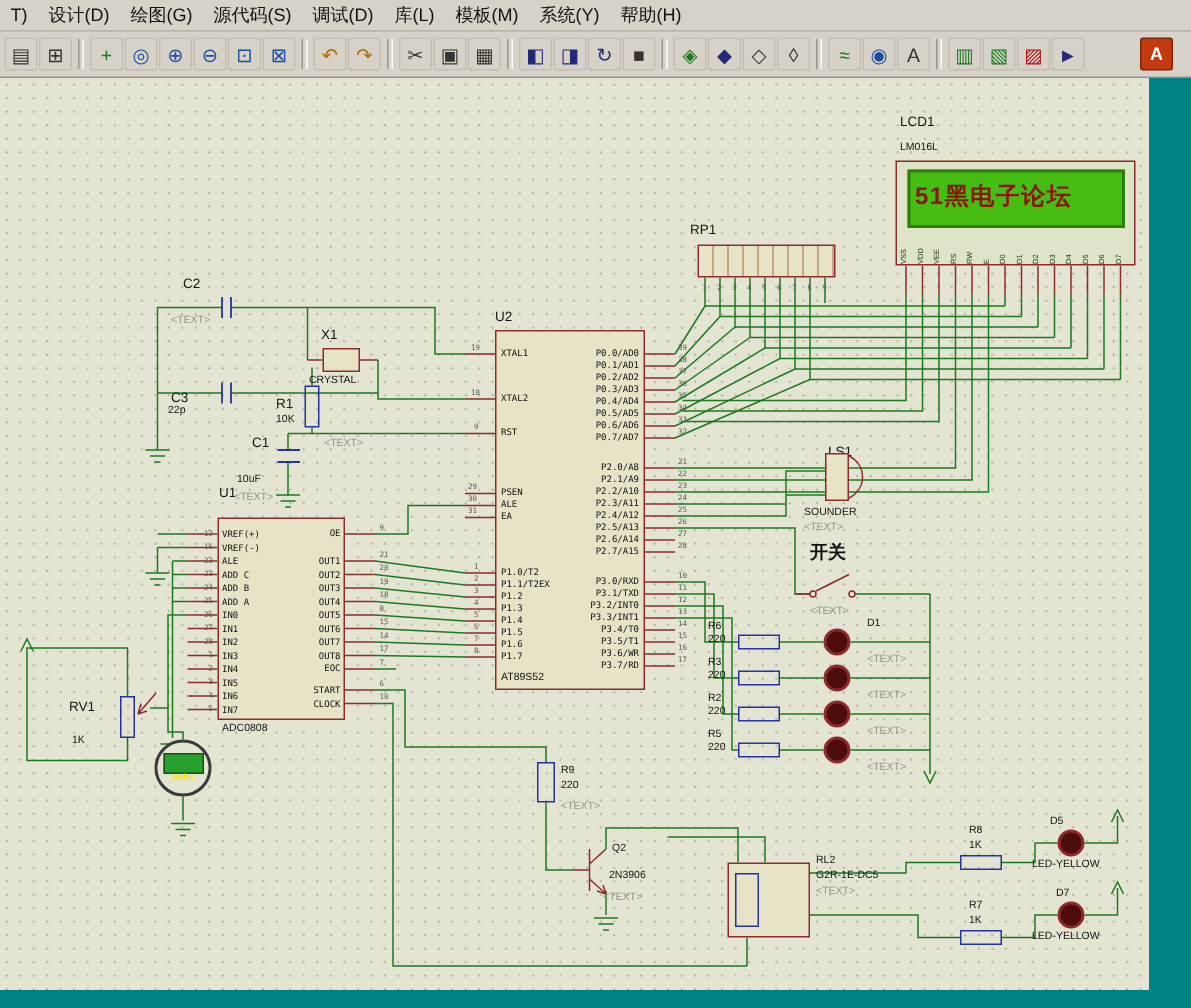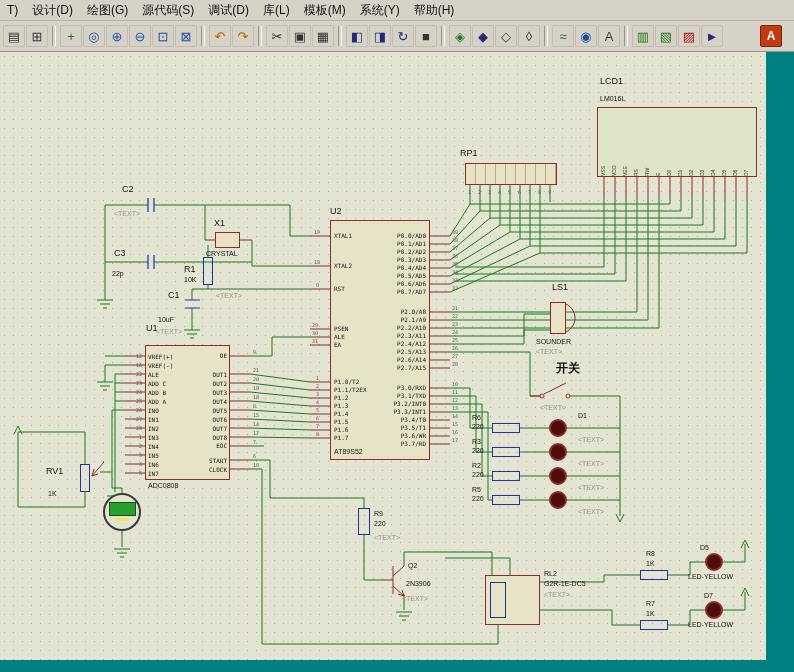--- a/index.html
+++ b/index.html
@@ -331,20 +331,23 @@
 15
 14
 17</div>
     <div class="nums" style="left:253px;top:386px">7</div>
     <div class="nums lh9" style="left:253px;top:400px">6
 10</div>
 
     <div class="lbl" style="left:600px;top:24px">LCD1</div>
     <div class="lbl small" style="left:600px;top:43px">LM016L</div>
     <div class="lcd-body"></div>
+    <div class="lcd-screen">
+      <div class="lcd-text">51黑电子论坛</div>
+    </div>
     <div class="lcdpins">
       <span class="vp">VSS</span>
       <span class="vp">VDD</span>
       <span class="vp">VEE</span>
       <span class="vp">RS</span>
       <span class="vp">RW</span>
       <span class="vp">E</span>
       <span class="vp">D0</span>
       <span class="vp">D1</span>
       <span class="vp">D2</span>
@@ -357,43 +360,43 @@
 
     <div class="lbl" style="left:460px;top:96px">RP1</div>
     <div class="chip rpack" style="left:465px;top:111px;width:92px;height:22px"></div>
     <div class="nums" style="left:468px;top:136px;letter-spacing:2px">1 2 3 4 5 6 7 8 9</div>
 
     <div class="lbl" style="left:214px;top:166px">X1</div>
     <div class="chip" style="left:215px;top:180px;width:25px;height:16px"></div>
     <div class="lbl small" style="left:206px;top:198px">CRYSTAL</div>
     <div class="lbl" style="left:122px;top:132px">C2</div>
     <div class="lbl small gray" style="left:114px;top:158px">&lt;TEXT&gt;</div>
-    <div class="lbl" style="left:114px;top:196px">C3</div>
+    <div class="lbl" style="left:114px;top:208px">C3</div>
     <div class="lbl small" style="left:112px;top:218px">22p</div>
     <div class="lbl" style="left:184px;top:212px">R1</div>
     <div class="lbl small" style="left:184px;top:224px">10K</div>
     <div class="rbody" style="left:203px;top:205px;width:10px;height:28px"></div>
     <div class="lbl small gray" style="left:216px;top:240px">&lt;TEXT&gt;</div>
     <div class="lbl" style="left:168px;top:238px">C1</div>
     <div class="lbl small" style="left:158px;top:264px">10uF</div>
     <div class="lbl small gray" style="left:156px;top:276px">&lt;TEXT&gt;</div>
 
     <div class="lbl" style="left:46px;top:414px">RV1</div>
     <div class="lbl small" style="left:48px;top:438px">1K</div>
     <div class="rbody" style="left:80px;top:412px;width:10px;height:28px"></div>
     <div class="meter">
       <div class="scr"></div>
       <div class="volts">Volts</div>
     </div>
 
-    <div class="lbl" style="left:552px;top:230px">LS1</div>
+    <div class="lbl" style="left:552px;top:244px">LS1</div>
     <div class="chip" style="left:550px;top:250px;width:16px;height:32px"></div>
     <div class="lbl small" style="left:536px;top:286px">SOUNDER</div>
     <div class="lbl small gray" style="left:536px;top:296px">&lt;TEXT&gt;</div>
-    <div class="cnlabel" style="left:556px;top:308px">开关</div>
+    <div class="cnlabel" style="left:540px;top:308px">开关</div>
     <div class="lbl small gray" style="left:540px;top:352px">&lt;TEXT&gt;</div>
 
     <div class="lbl small" style="left:472px;top:362px">R6</div>
     <div class="lbl small" style="left:472px;top:371px">220</div>
     <div class="rbody" style="left:492px;top:371px;width:28px;height:10px"></div>
     <div class="lbl small" style="left:472px;top:386px">R3</div>
     <div class="lbl small" style="left:472px;top:395px">220</div>
     <div class="rbody" style="left:492px;top:395px;width:28px;height:10px"></div>
     <div class="lbl small" style="left:472px;top:410px">R2</div>
     <div class="lbl small" style="left:472px;top:419px">220</div>

